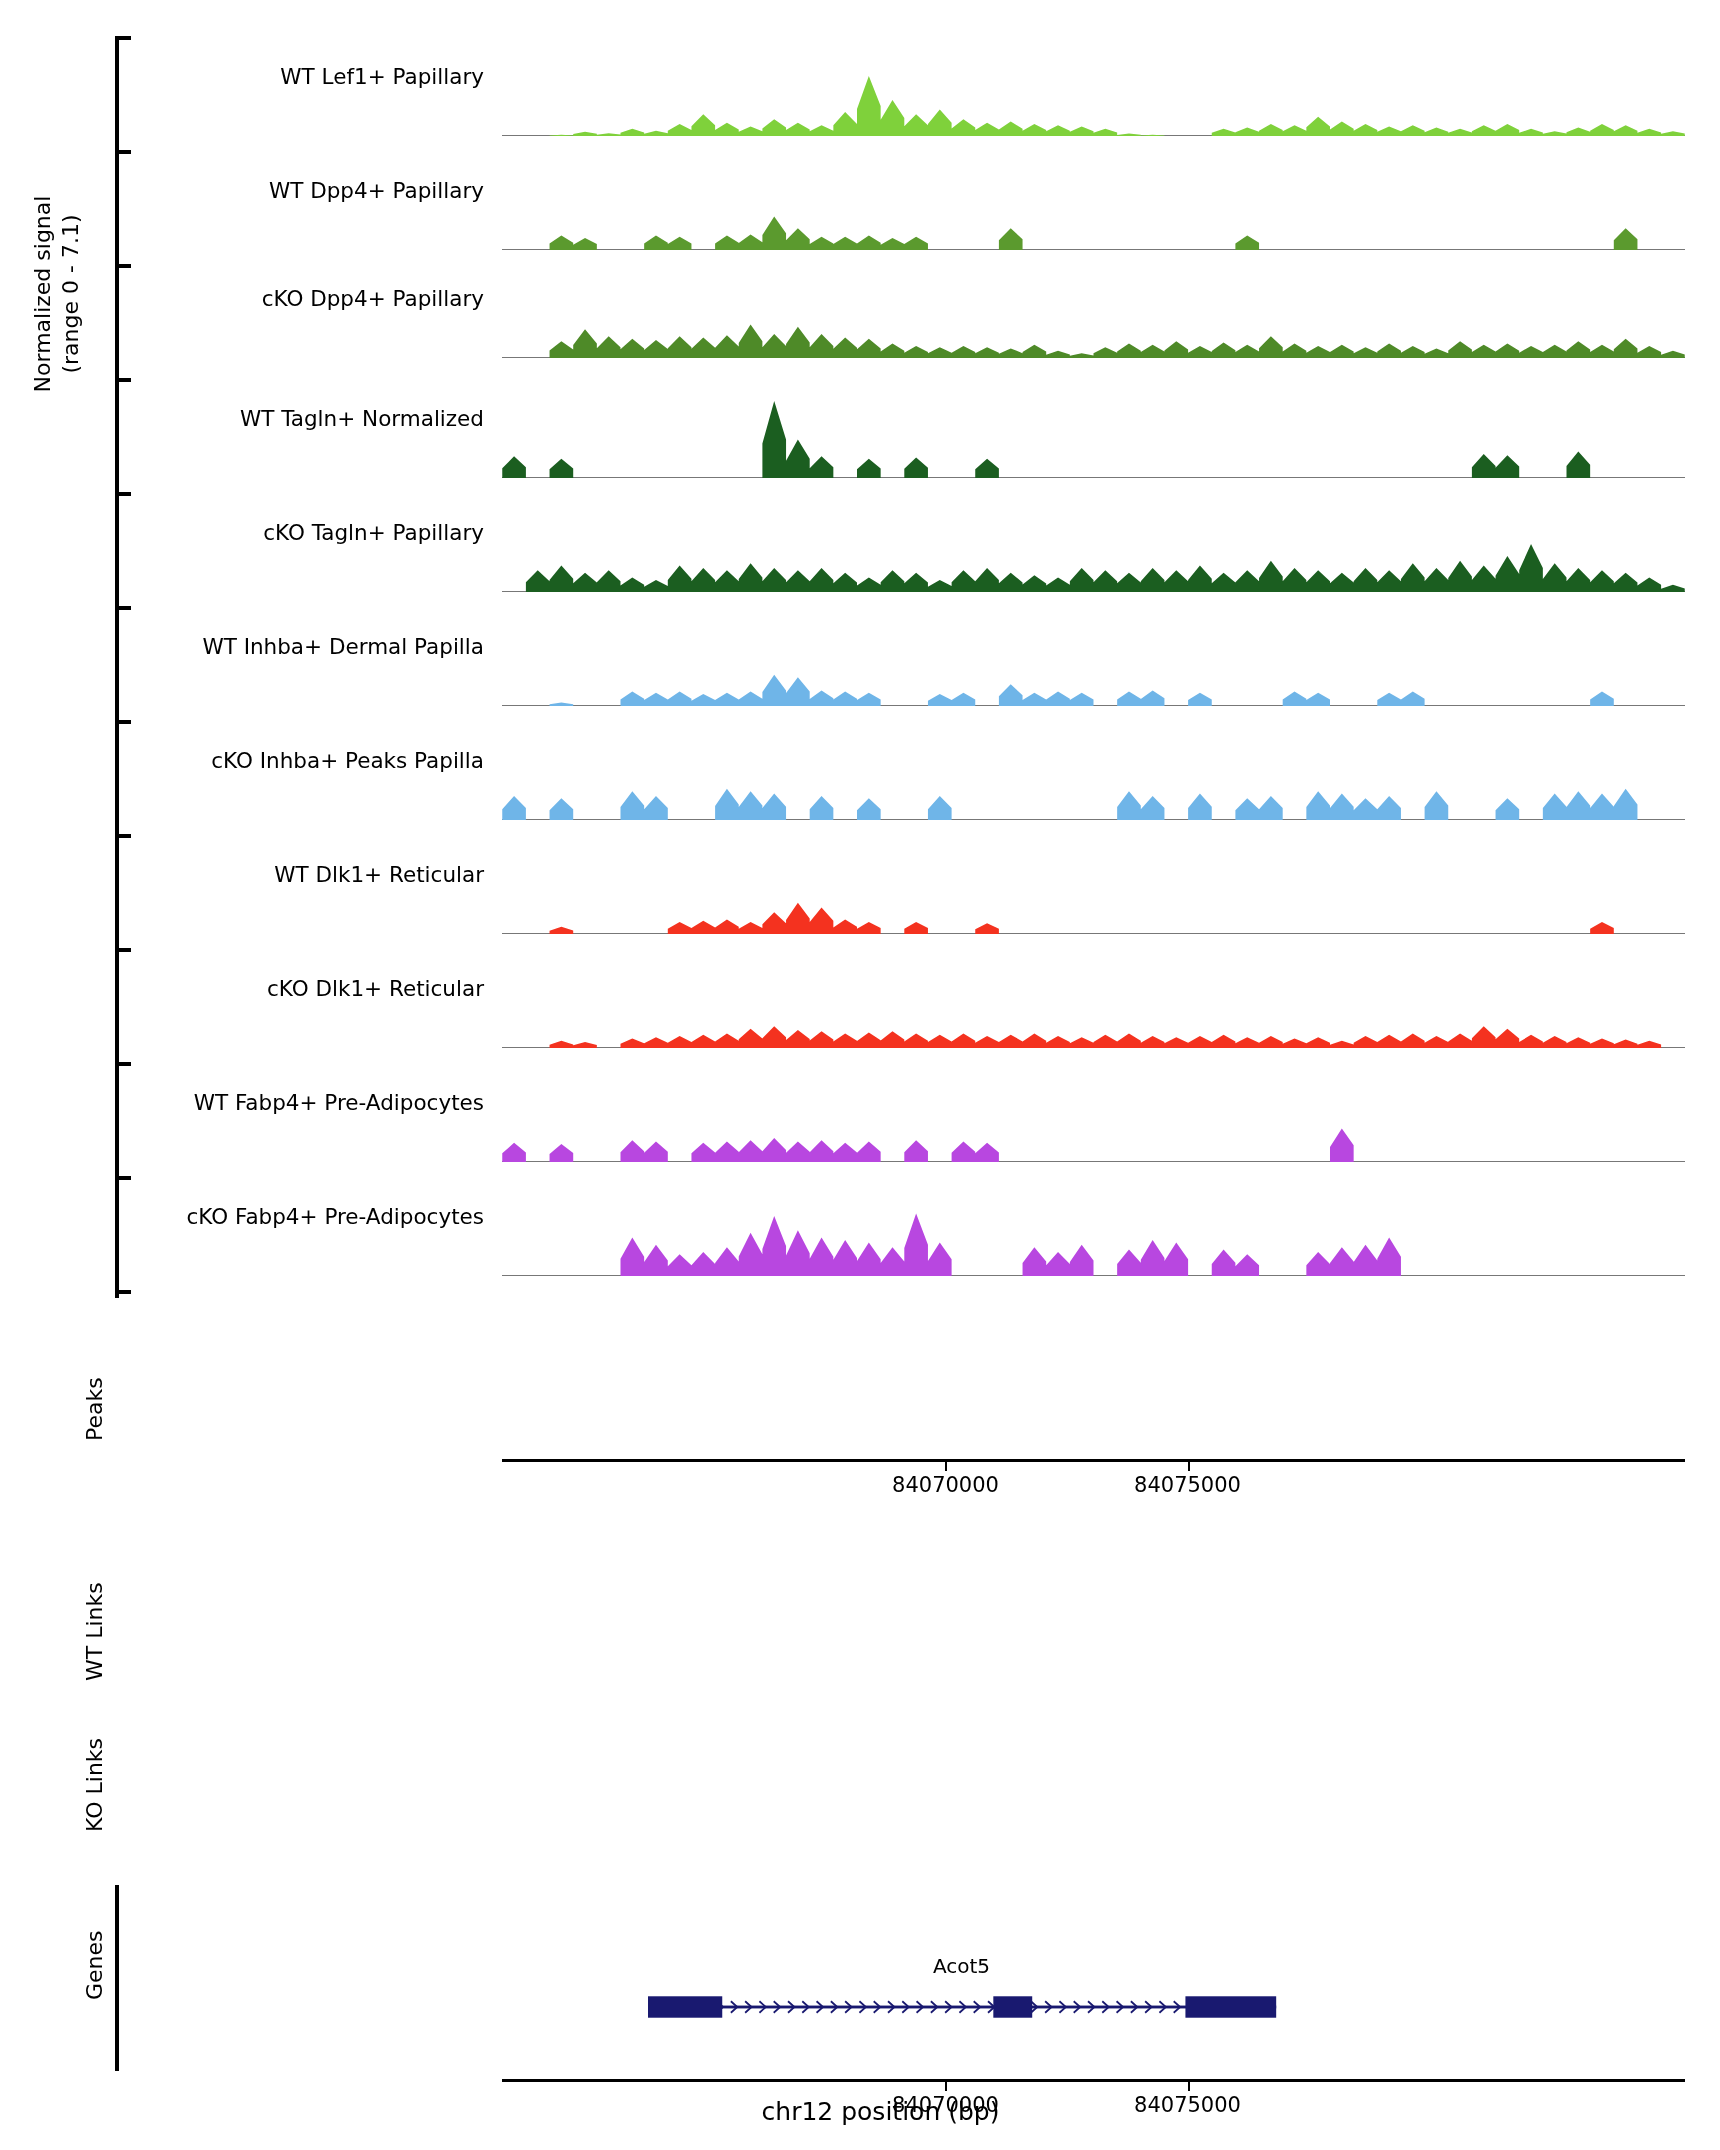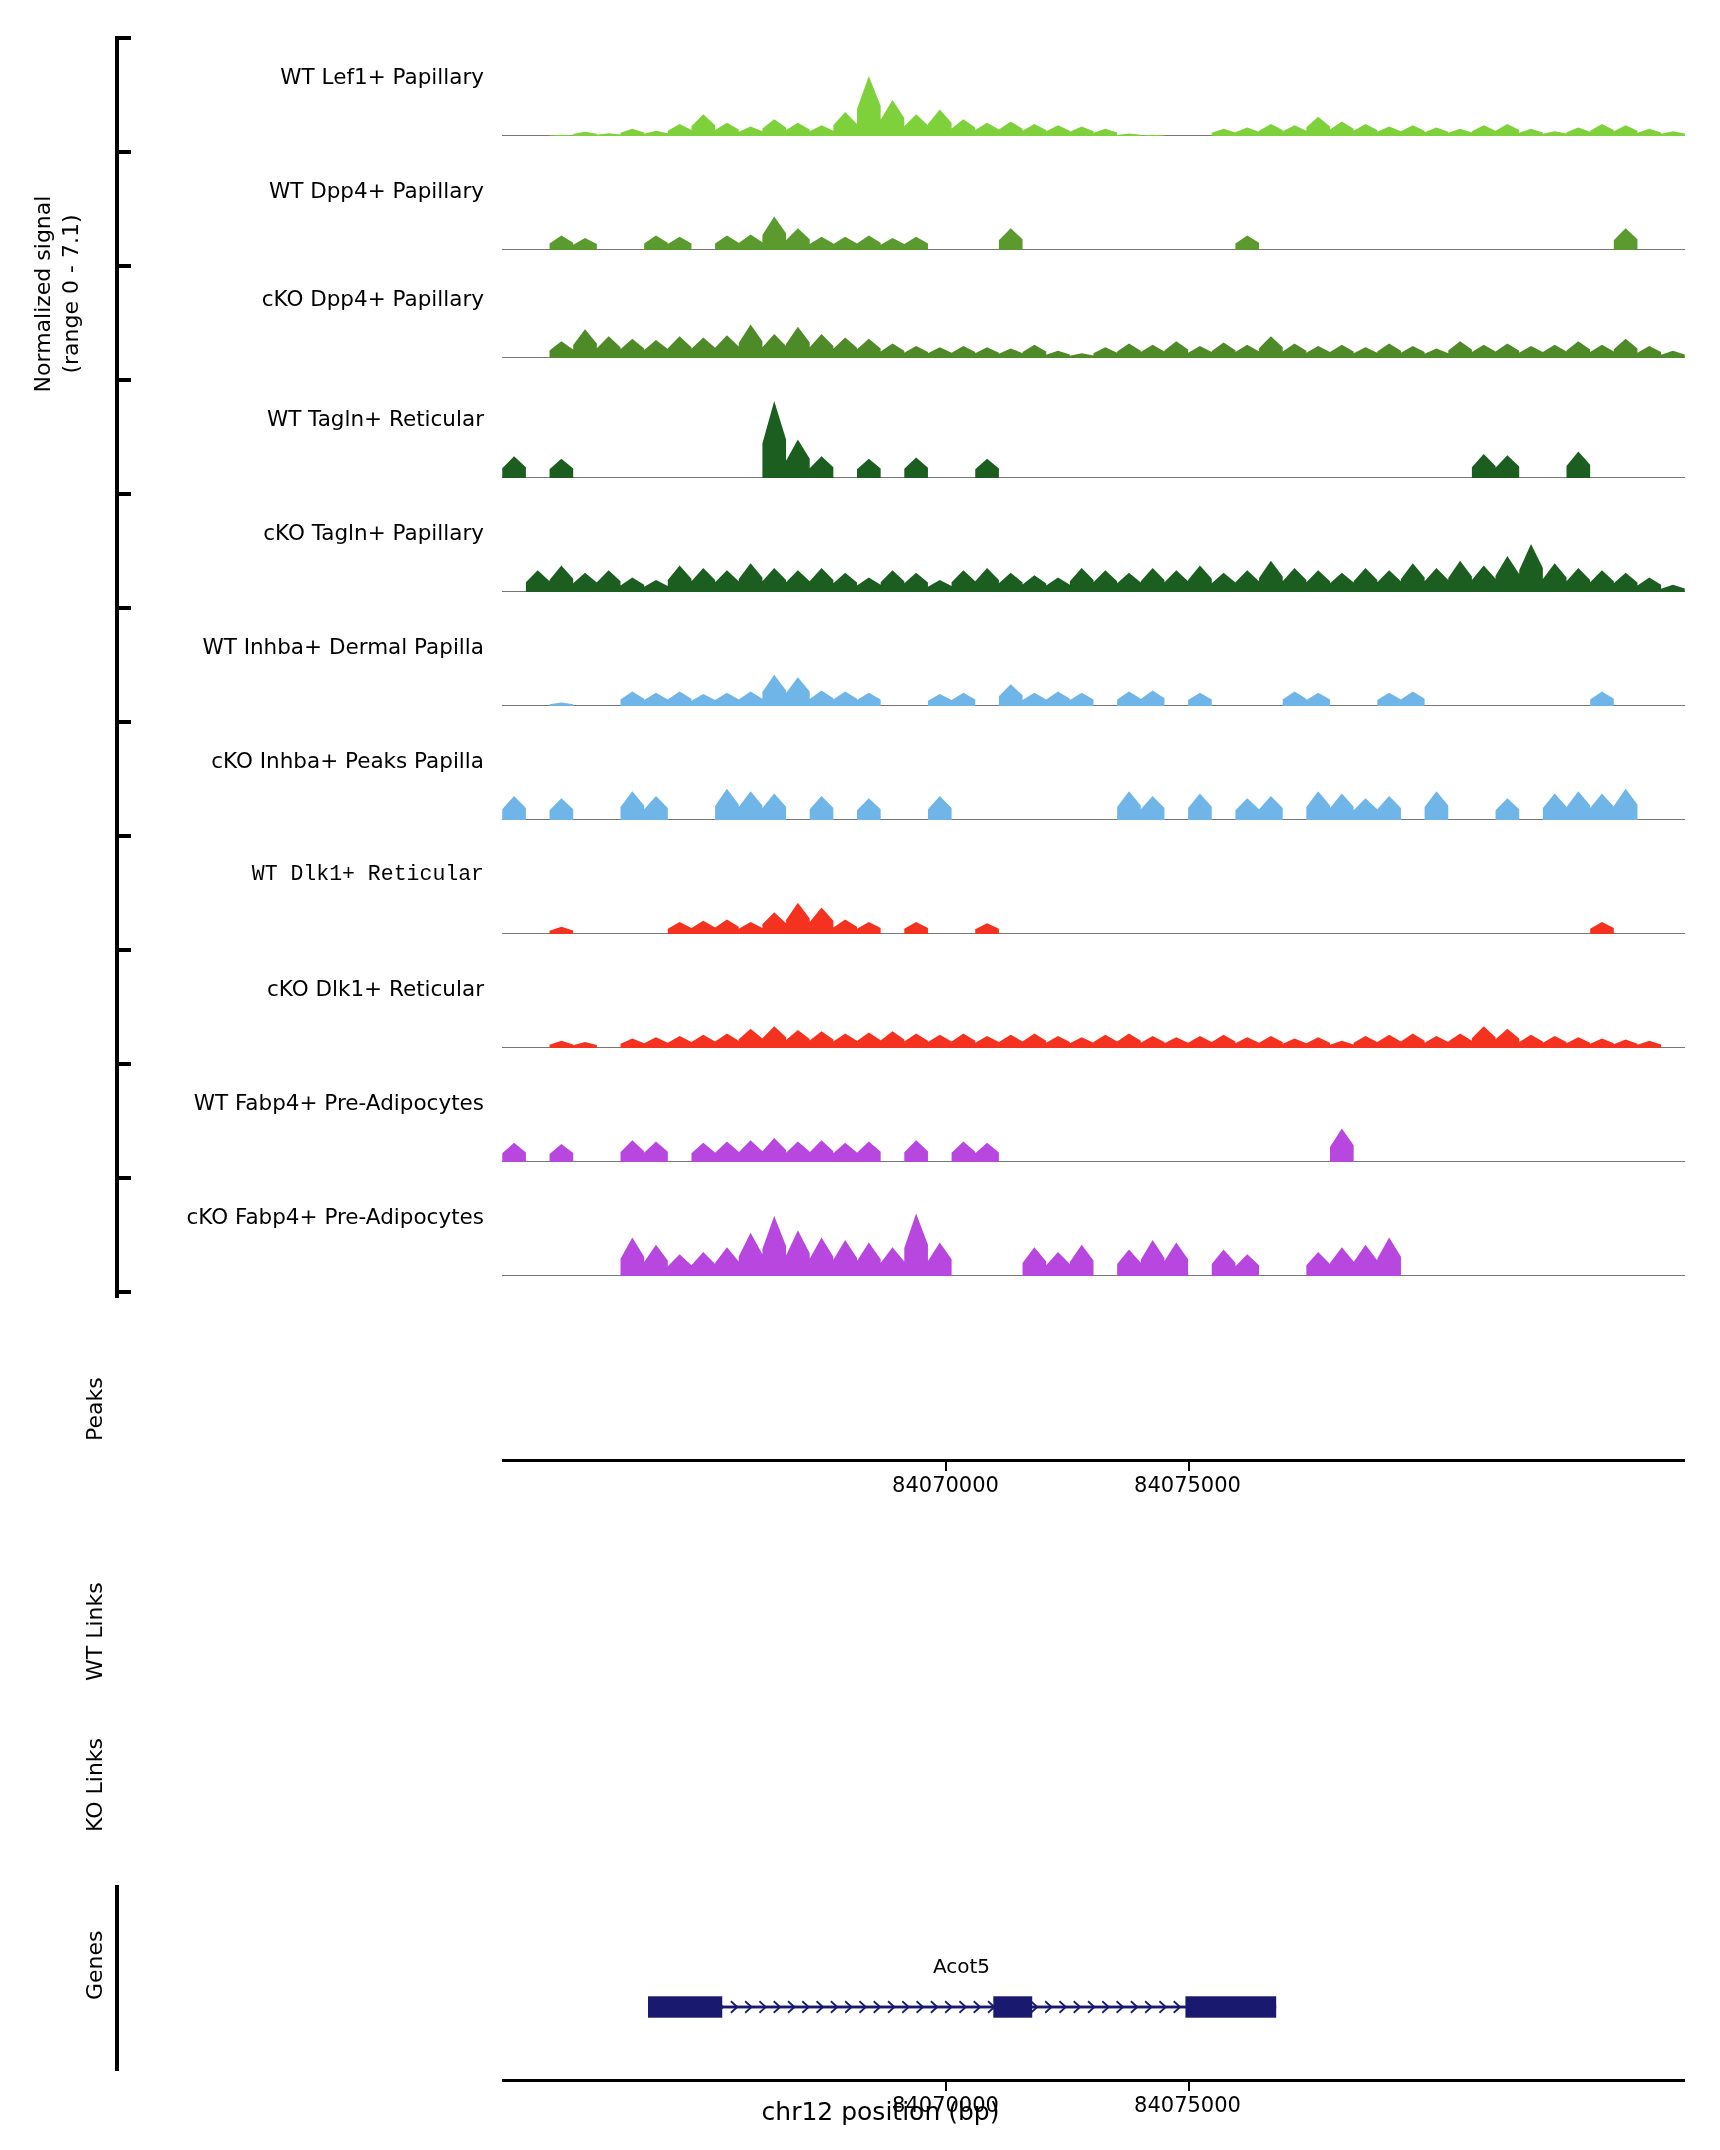--- a/index.html
+++ b/index.html
@@ -171,21 +171,21 @@
       <div class="track" style="top: 272px; height: 86px;">
         <div class="track-label" style="top: 14.3px;">cKO Dpp4+ Papillary</div>
         <div class="track-plot" style="height: 86px; top: 0px; position: absolute;">
           <div class="baseline"></div>
           <svg width="1183" height="86" class="track-svg" viewBox="0 0 1650 120">
             <path d="M 0 120 L 0.0 120 L 33.0 120 L 33.0 120 L 66.0 120 L 66.0 109.4 L 82.5 96.5 L 99.0 108.3 L 99.0 101.9 L 115.5 79.8 L 132.0 99.9 L 132.0 106.4 L 148.5 89.8 L 165.0 104.9 L 165.0 107.9 L 181.5 93.2 L 198.0 106.6 L 198.0 108.7 L 214.5 94.9 L 231.0 107.4 L 231.0 106.4 L 247.5 89.8 L 264.0 104.9 L 264.0 107.2 L 280.5 91.5 L 297.0 105.8 L 297.0 105.7 L 313.5 88.1 L 330.0 104.1 L 330.0 98.9 L 346.5 73.1 L 363.0 96.5 L 363.0 104.9 L 379.5 86.5 L 396.0 103.2 L 396.0 100.4 L 412.5 76.4 L 429.0 98.2 L 429.0 104.9 L 445.5 86.5 L 462.0 103.2 L 462.0 107.2 L 478.5 91.5 L 495.0 105.8 L 495.0 107.9 L 511.5 93.2 L 528.0 106.6 L 528.0 110.9 L 544.5 99.9 L 561.0 109.9 L 561.0 112.5 L 577.5 103.2 L 594.0 111.6 L 594.0 113.2 L 610.5 104.9 L 627.0 112.5 L 627.0 112.5 L 643.5 103.2 L 660.0 111.6 L 660.0 113.2 L 676.5 104.9 L 693.0 112.5 L 693.0 114.0 L 709.5 106.6 L 726.0 113.3 L 726.0 111.7 L 742.5 101.6 L 759.0 110.8 L 759.0 115.5 L 775.5 109.9 L 792.0 115.0 L 792.0 117.0 L 808.5 113.3 L 825.0 116.6 L 825.0 113.2 L 841.5 104.9 L 858.0 112.5 L 858.0 110.9 L 874.5 99.9 L 891.0 109.9 L 891.0 111.7 L 907.5 101.6 L 924.0 110.8 L 924.0 109.4 L 940.5 96.5 L 957.0 108.3 L 957.0 112.5 L 973.5 103.2 L 990.0 111.6 L 990.0 110.2 L 1006.5 98.2 L 1023.0 109.1 L 1023.0 111.7 L 1039.5 101.6 L 1056.0 110.8 L 1056.0 106.4 L 1072.5 89.8 L 1089.0 104.9 L 1089.0 110.9 L 1105.5 99.9 L 1122.0 109.9 L 1122.0 112.5 L 1138.5 103.2 L 1155.0 111.6 L 1155.0 111.7 L 1171.5 101.6 L 1188.0 110.8 L 1188.0 113.2 L 1204.5 104.9 L 1221.0 112.5 L 1221.0 110.9 L 1237.5 99.9 L 1254.0 109.9 L 1254.0 112.5 L 1270.5 103.2 L 1287.0 111.6 L 1287.0 114.0 L 1303.5 106.6 L 1320.0 113.3 L 1320.0 109.4 L 1336.5 96.5 L 1353.0 108.3 L 1353.0 111.7 L 1369.5 101.6 L 1386.0 110.8 L 1386.0 110.9 L 1402.5 99.9 L 1419.0 109.9 L 1419.0 112.5 L 1435.5 103.2 L 1452.0 111.6 L 1452.0 111.7 L 1468.5 101.6 L 1485.0 110.8 L 1485.0 109.4 L 1501.5 96.5 L 1518.0 108.3 L 1518.0 111.7 L 1534.5 101.6 L 1551.0 110.8 L 1551.0 107.9 L 1567.5 93.2 L 1584.0 106.6 L 1584.0 112.5 L 1600.5 103.2 L 1617.0 111.6 L 1617.0 115.5 L 1633.5 109.9 L 1650.0 115.0 L 1650 120 Z" fill="#4E8A28" stroke="none"></path>
           </svg>
         </div>
       </div>
       <div class="track" style="top: 392px; height: 86px;">
-        <div class="track-label" style="top: 14.3px;">WT Tagln+ Reticular</div>
+        <div class="track-label" style="top: 14.3px;">WT Tagln+ Normalized</div>
         <div class="track-plot" style="height: 86px; top: 0px; position: absolute;">
           <div class="baseline"></div>
           <svg width="1183" height="86" class="track-svg" viewBox="0 0 1650 120">
             <path d="M 0 120 L 0.0 106.4 L 16.5 89.8 L 33.0 104.9 L 33.0 120 L 66.0 120 L 66.0 107.9 L 82.5 93.2 L 99.0 106.6 L 99.0 120 L 132.0 120 L 132.0 120 L 165.0 120 L 165.0 120 L 198.0 120 L 198.0 120 L 231.0 120 L 231.0 120 L 264.0 120 L 264.0 120 L 297.0 120 L 297.0 120 L 330.0 120 L 330.0 120 L 363.0 120 L 363.0 71.7 L 379.5 12.7 L 396.0 66.4 L 396.0 95.9 L 412.5 66.4 L 429.0 93.2 L 429.0 106.4 L 445.5 89.8 L 462.0 104.9 L 462.0 120 L 495.0 120 L 495.0 107.9 L 511.5 93.2 L 528.0 106.6 L 528.0 120 L 561.0 120 L 561.0 107.2 L 577.5 91.5 L 594.0 105.8 L 594.0 120 L 627.0 120 L 627.0 120 L 660.0 120 L 660.0 107.9 L 676.5 93.2 L 693.0 106.6 L 693.0 120 L 726.0 120 L 726.0 120 L 759.0 120 L 759.0 120 L 792.0 120 L 792.0 120 L 825.0 120 L 825.0 120 L 858.0 120 L 858.0 120 L 891.0 120 L 891.0 120 L 924.0 120 L 924.0 120 L 957.0 120 L 957.0 120 L 990.0 120 L 990.0 120 L 1023.0 120 L 1023.0 120 L 1056.0 120 L 1056.0 120 L 1089.0 120 L 1089.0 120 L 1122.0 120 L 1122.0 120 L 1155.0 120 L 1155.0 120 L 1188.0 120 L 1188.0 120 L 1221.0 120 L 1221.0 120 L 1254.0 120 L 1254.0 120 L 1287.0 120 L 1287.0 120 L 1320.0 120 L 1320.0 120 L 1353.0 120 L 1353.0 104.9 L 1369.5 86.5 L 1386.0 103.2 L 1386.0 105.7 L 1402.5 88.1 L 1419.0 104.1 L 1419.0 120 L 1452.0 120 L 1452.0 120 L 1485.0 120 L 1485.0 103.4 L 1501.5 83.1 L 1518.0 101.6 L 1518.0 120 L 1551.0 120 L 1551.0 120 L 1584.0 120 L 1584.0 120 L 1617.0 120 L 1617.0 120 L 1650.0 120 L 1650 120 Z" fill="#1B5E20" stroke="none"></path>
           </svg>
         </div>
       </div>
       <div class="track" style="top: 506px; height: 86px;">
         <div class="track-label" style="top: 14.3px;">cKO Tagln+ Papillary</div>
         <div class="track-plot" style="height: 86px; top: 0px; position: absolute;">
@@ -207,21 +207,21 @@
       <div class="track" style="top: 734px; height: 86px;">
         <div class="track-label" style="top: 14.3px;">cKO Inhba+ Peaks Papilla</div>
         <div class="track-plot" style="height: 86px; top: 0px; position: absolute;">
           <div class="baseline"></div>
           <svg width="1183" height="86" class="track-svg" viewBox="0 0 1650 120">
             <path d="M 0 120 L 0.0 104.9 L 16.5 86.5 L 33.0 103.2 L 33.0 120 L 66.0 120 L 66.0 106.4 L 82.5 89.8 L 99.0 104.9 L 99.0 120 L 132.0 120 L 132.0 120 L 165.0 120 L 165.0 101.9 L 181.5 79.8 L 198.0 99.9 L 198.0 104.9 L 214.5 86.5 L 231.0 103.2 L 231.0 120 L 264.0 120 L 264.0 120 L 297.0 120 L 297.0 100.4 L 313.5 76.4 L 330.0 98.2 L 330.0 101.9 L 346.5 79.8 L 363.0 99.9 L 363.0 103.4 L 379.5 83.1 L 396.0 101.6 L 396.0 120 L 429.0 120 L 429.0 104.9 L 445.5 86.5 L 462.0 103.2 L 462.0 120 L 495.0 120 L 495.0 106.4 L 511.5 89.8 L 528.0 104.9 L 528.0 120 L 561.0 120 L 561.0 120 L 594.0 120 L 594.0 104.9 L 610.5 86.5 L 627.0 103.2 L 627.0 120 L 660.0 120 L 660.0 120 L 693.0 120 L 693.0 120 L 726.0 120 L 726.0 120 L 759.0 120 L 759.0 120 L 792.0 120 L 792.0 120 L 825.0 120 L 825.0 120 L 858.0 120 L 858.0 101.9 L 874.5 79.8 L 891.0 99.9 L 891.0 104.9 L 907.5 86.5 L 924.0 103.2 L 924.0 120 L 957.0 120 L 957.0 103.4 L 973.5 83.1 L 990.0 101.6 L 990.0 120 L 1023.0 120 L 1023.0 106.4 L 1039.5 89.8 L 1056.0 104.9 L 1056.0 104.9 L 1072.5 86.5 L 1089.0 103.2 L 1089.0 120 L 1122.0 120 L 1122.0 101.9 L 1138.5 79.8 L 1155.0 99.9 L 1155.0 103.4 L 1171.5 83.1 L 1188.0 101.6 L 1188.0 106.4 L 1204.5 89.8 L 1221.0 104.9 L 1221.0 104.9 L 1237.5 86.5 L 1254.0 103.2 L 1254.0 120 L 1287.0 120 L 1287.0 101.9 L 1303.5 79.8 L 1320.0 99.9 L 1320.0 120 L 1353.0 120 L 1353.0 120 L 1386.0 120 L 1386.0 106.4 L 1402.5 89.8 L 1419.0 104.9 L 1419.0 120 L 1452.0 120 L 1452.0 103.4 L 1468.5 83.1 L 1485.0 101.6 L 1485.0 101.9 L 1501.5 79.8 L 1518.0 99.9 L 1518.0 103.4 L 1534.5 83.1 L 1551.0 101.6 L 1551.0 100.4 L 1567.5 76.4 L 1584.0 98.2 L 1584.0 120 L 1617.0 120 L 1617.0 120 L 1650.0 120 L 1650 120 Z" fill="#6FB5E8" stroke="none"></path>
           </svg>
         </div>
       </div>
       <div class="track" style="top: 848px; height: 86px;">
-        <div class="track-label" style="top: 14.3px; font-family: Liberation Mono, monospace;">WT Dlk1+ Reticular</div>
+        <div class="track-label" style="top: 14.3px;">WT Dlk1+ Reticular</div>
         <div class="track-plot" style="height: 86px; top: 0px; position: absolute;">
           <div class="baseline"></div>
           <svg width="1183" height="86" class="track-svg" viewBox="0 0 1650 120">
             <path d="M 0 120 L 0.0 120 L 33.0 120 L 33.0 120 L 66.0 120 L 66.0 115.5 L 82.5 109.9 L 99.0 115.0 L 99.0 120 L 132.0 120 L 132.0 120 L 165.0 120 L 165.0 120 L 198.0 120 L 198.0 120 L 231.0 120 L 231.0 112.5 L 247.5 103.2 L 264.0 111.6 L 264.0 111.7 L 280.5 101.6 L 297.0 110.8 L 297.0 110.9 L 313.5 99.9 L 330.0 109.9 L 330.0 112.5 L 346.5 103.2 L 363.0 111.6 L 363.0 106.4 L 379.5 89.8 L 396.0 104.9 L 396.0 100.4 L 412.5 76.4 L 429.0 98.2 L 429.0 103.4 L 445.5 83.1 L 462.0 101.6 L 462.0 110.9 L 478.5 99.9 L 495.0 109.9 L 495.0 112.5 L 511.5 103.2 L 528.0 111.6 L 528.0 120 L 561.0 120 L 561.0 112.5 L 577.5 103.2 L 594.0 111.6 L 594.0 120 L 627.0 120 L 627.0 120 L 660.0 120 L 660.0 113.2 L 676.5 104.9 L 693.0 112.5 L 693.0 120 L 726.0 120 L 726.0 120 L 759.0 120 L 759.0 120 L 792.0 120 L 792.0 120 L 825.0 120 L 825.0 120 L 858.0 120 L 858.0 120 L 891.0 120 L 891.0 120 L 924.0 120 L 924.0 120 L 957.0 120 L 957.0 120 L 990.0 120 L 990.0 120 L 1023.0 120 L 1023.0 120 L 1056.0 120 L 1056.0 120 L 1089.0 120 L 1089.0 120 L 1122.0 120 L 1122.0 120 L 1155.0 120 L 1155.0 120 L 1188.0 120 L 1188.0 120 L 1221.0 120 L 1221.0 120 L 1254.0 120 L 1254.0 120 L 1287.0 120 L 1287.0 120 L 1320.0 120 L 1320.0 120 L 1353.0 120 L 1353.0 120 L 1386.0 120 L 1386.0 120 L 1419.0 120 L 1419.0 120 L 1452.0 120 L 1452.0 120 L 1485.0 120 L 1485.0 120 L 1518.0 120 L 1518.0 112.5 L 1534.5 103.2 L 1551.0 111.6 L 1551.0 120 L 1584.0 120 L 1584.0 120 L 1617.0 120 L 1617.0 120 L 1650.0 120 L 1650 120 Z" fill="#F4321F" stroke="none"></path>
           </svg>
         </div>
       </div>
       <div class="track" style="top: 962px; height: 86px;">
         <div class="track-label" style="top: 14.3px;">cKO Dlk1+ Reticular</div>
         <div class="track-plot" style="height: 86px; top: 0px; position: absolute;">

